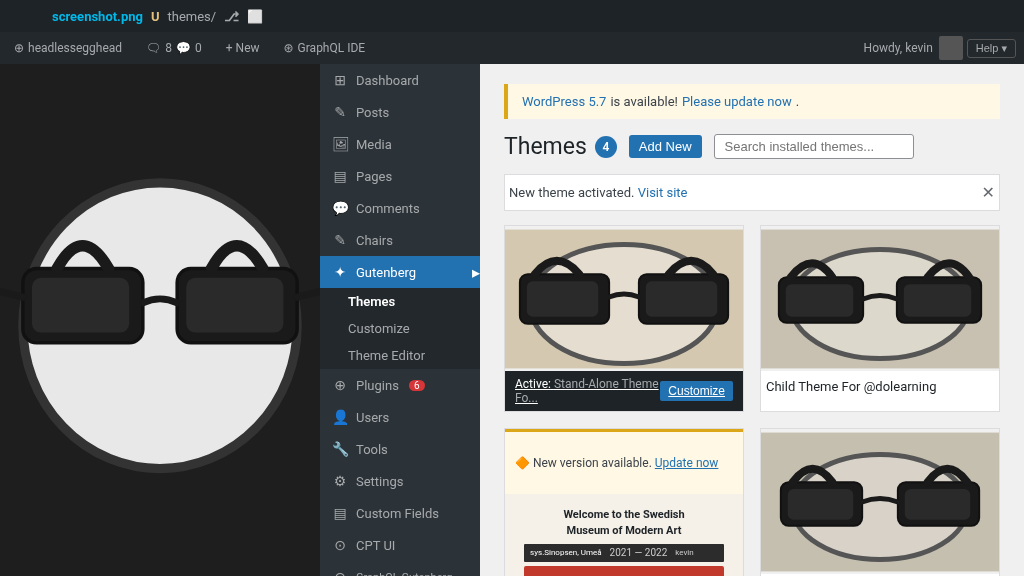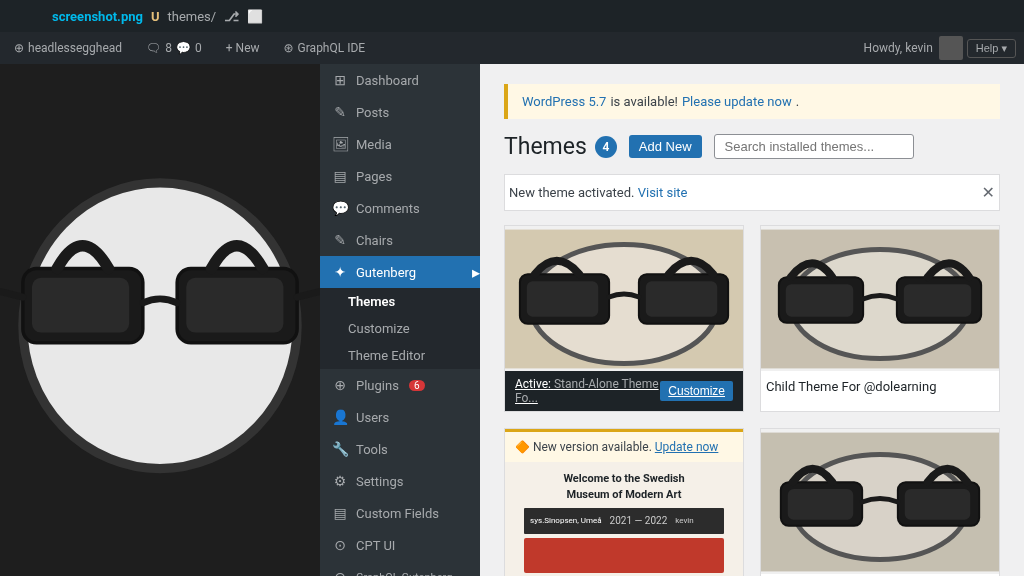--- a/index.html
+++ b/index.html
@@ -59,21 +59,21 @@
     .activated-notice .close-btn { background: none; border: none; cursor: pointer; color: #646970; font-size: 16px; }
 
     .themes-grid { display: grid; grid-template-columns: 1fr 1fr; gap: 16px; }
     .theme-card { background: #fff; border: 1px solid #dcdcde; overflow: hidden; position: relative; }
     .theme-thumbnail { height: 145px; background: #f0f0f0; overflow: hidden; display: flex; align-items: center; justify-content: center; position: relative; }
     .theme-active-bar { background: #1d2327; color: #fff; padding: 6px 10px; display: flex; align-items: center; justify-content: space-between; font-size: 12px; text-decoration: underline; }
     .theme-active-bar .theme-name { color: #a7aaad; }
     .customize-btn { background: #2271b1; color: #fff; border: none; padding: 3px 8px; font-size: 12px; cursor: pointer; border-radius: 2px; }
     .theme-name-only { padding: 8px 5px; font-size: 13px; color: #1d2327; }
 
-    .update-available { background: #fff8e5; border-top: 3px solid #dba617; padding: 8px 10px; font-size: 12px; color: #3c434a; }
+    .update-available { background: #fff8e5; border-top: 3px solid #dba617; padding: 24px 10px; font-size: 12px; color: #3c434a; }
     .update-available a { color: #2271b1; }
 
     
     .glasses-svg { width: 100%; height: 100%; }
 
     .sidebar-arrow { position: absolute; right: 0; top: 50%; transform: translateY(-50%); color: #fff; font-size: 16px; }
   </style>
 </head>
 <body>
 
@@ -293,21 +293,21 @@
         </div>
 
         <div class="theme-card">
           <div class="update-available">
             <span style="color:#dba617">🔶</span>
             <span> New version available. </span>
             <a href="#">Update now</a>
           </div>
           <div class="theme-thumbnail" style="height:120px;background:#f5f0e8;flex-direction:column;align-items:flex-start;padding:8px;">
             <div style="font-size:11px;font-weight:700;color:#1d2327;text-align:center;width:100%;line-height:1.4;margin-bottom:6px">Welcome to the Swedish<br>Museum of Modern Art</div>
-            <div style="background:#2c2c2c;height:26px;width:90%;margin:0 auto 4px;display:flex;align-items:center;padding:0 6px;gap:8px;border-radius:1px">
+            <div style="background:#2c2c2c;height:18px;width:90%;margin:0 auto 4px;display:flex;align-items:center;padding:0 6px;gap:8px;border-radius:1px">
               <span style="color:#fff;font-size:8px">sys.Sinopsen, Umeå</span>
               <span style="color:#ccc;font-size:10px">2021 — 2022</span>
               <span style="color:#ccc;font-size:8px">kevin</span>
             </div>
             <div style="background:#c0392b;height:35px;width:90%;margin:0 auto;border-radius:2px"></div>
           </div>
 
         </div>
 
         <div class="theme-card">

